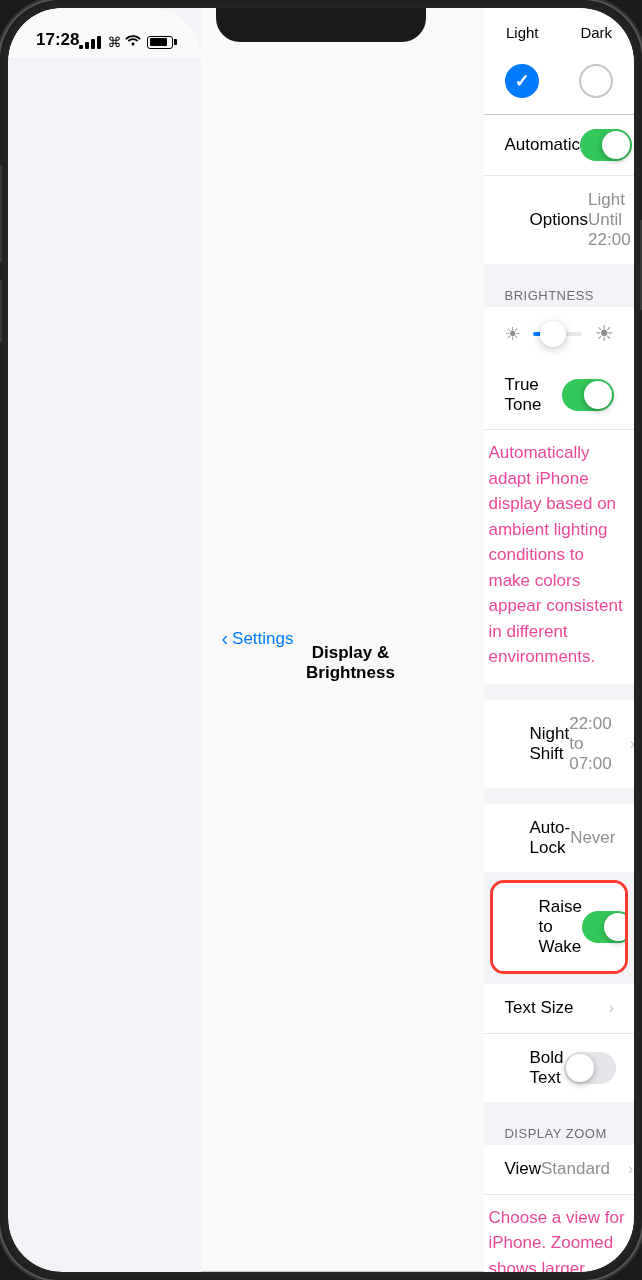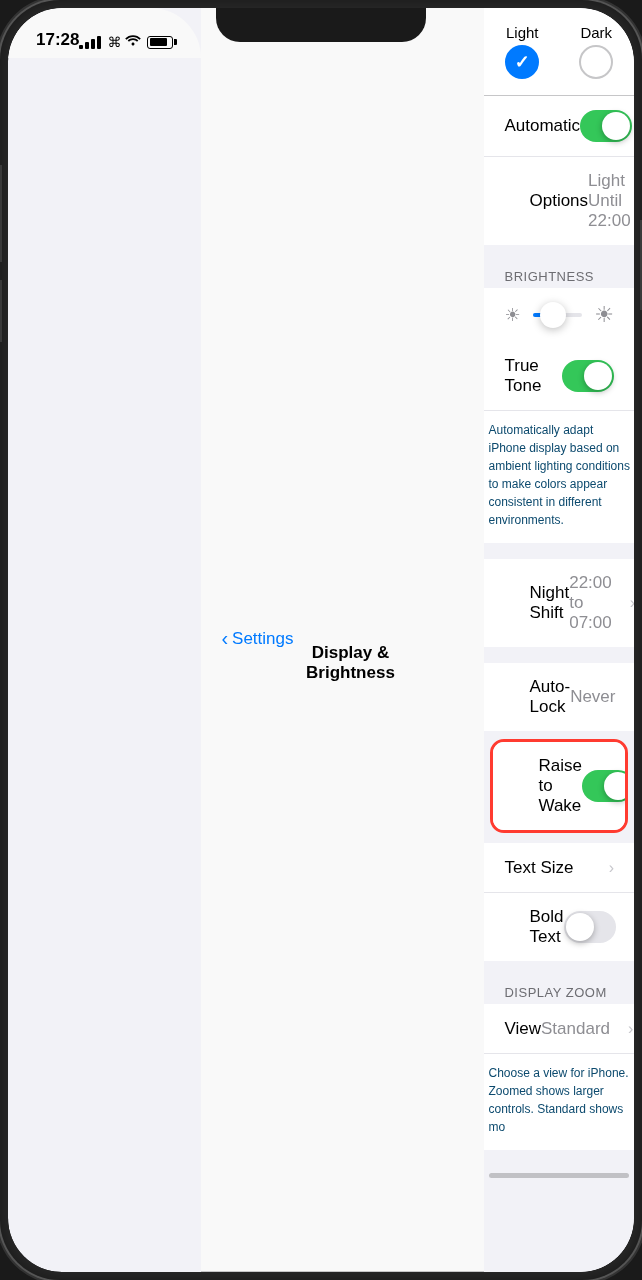--- a/index.html
+++ b/index.html
@@ -180,21 +180,21 @@
       display: flex;
       justify-content: center;
       gap: 40px;
       border-bottom: 1px solid #c6c6c8;
     }
 
     .appearance-option {
       display: flex;
       flex-direction: column;
       align-items: center;
-      gap: 4px;
+      gap: 23px;
     }
 
     .appearance-label {
       font-size: 15px;
       color: #000;
     }
 
     .appearance-circle {
       width: 34px;
       height: 34px;
@@ -347,22 +347,22 @@
       font-size: 18px;
       color: #8e8e93;
     }
 
     .sun-icon.large {
       font-size: 22px;
     }
 
     
     .description-text {
-      font-size: 12px;
-      color: #0c4a6e;
+      font-size: 17px;
+      color: #ec4899;
       padding: 10px 4px 14px;
       line-height: 1.5;
       background: #fff;
     }
 
     
     .highlighted-row {
       position: relative;
       border: 3px solid #ff3b30;
       border-radius: 14px;

